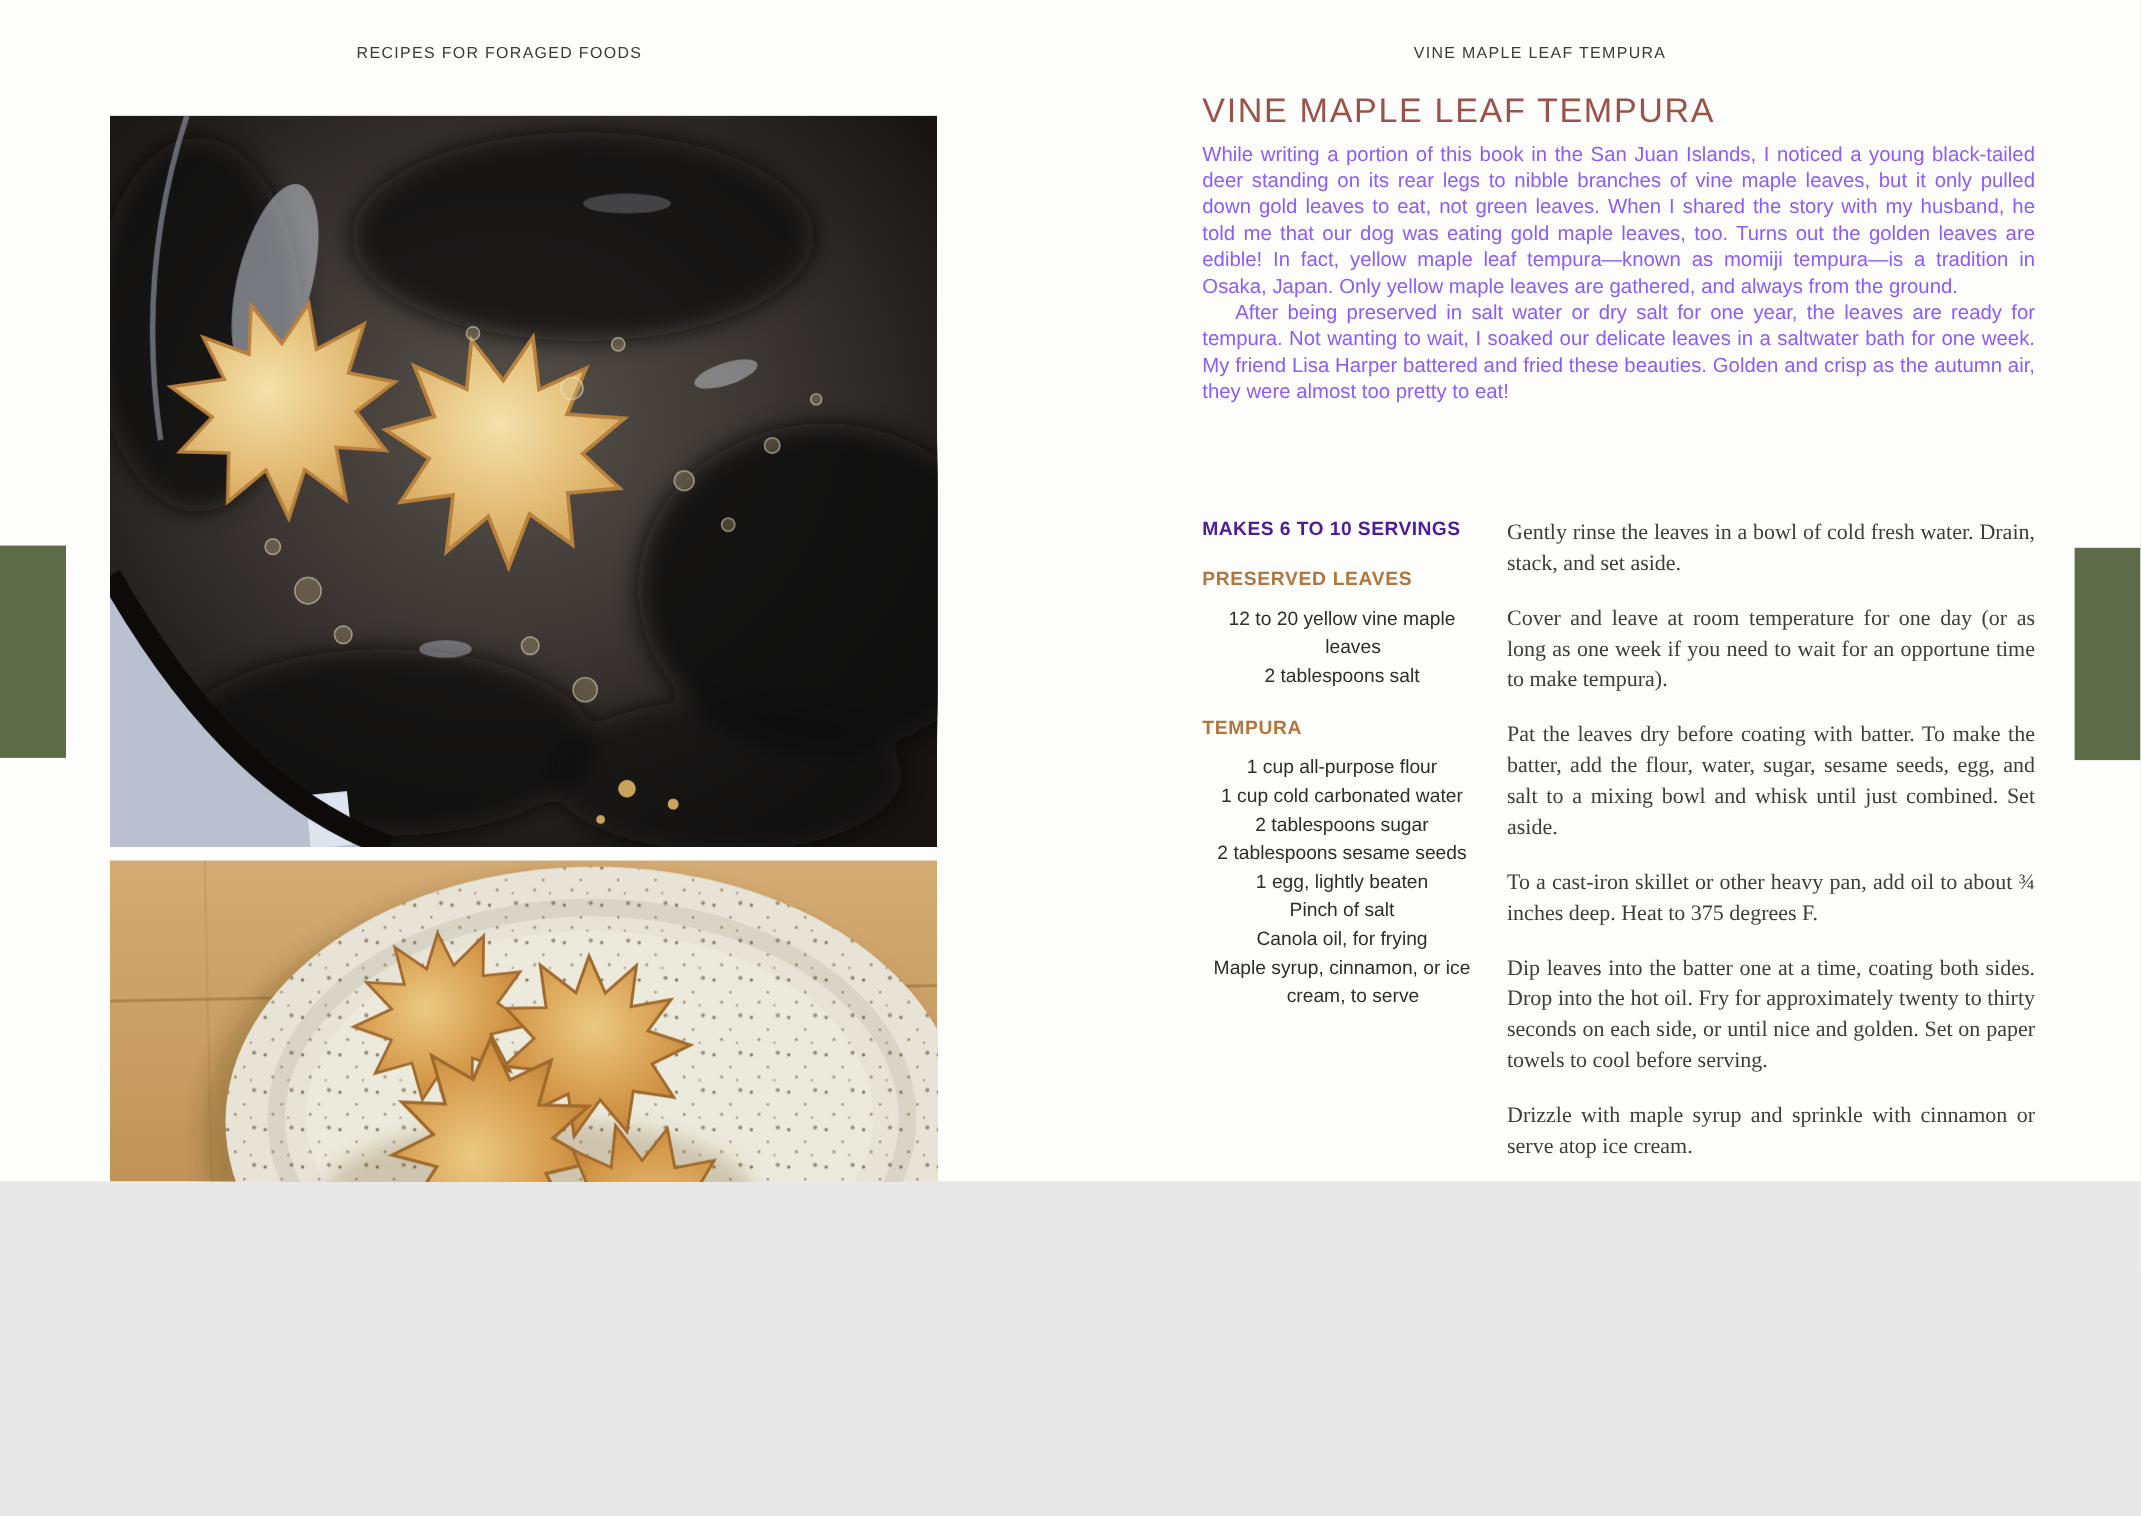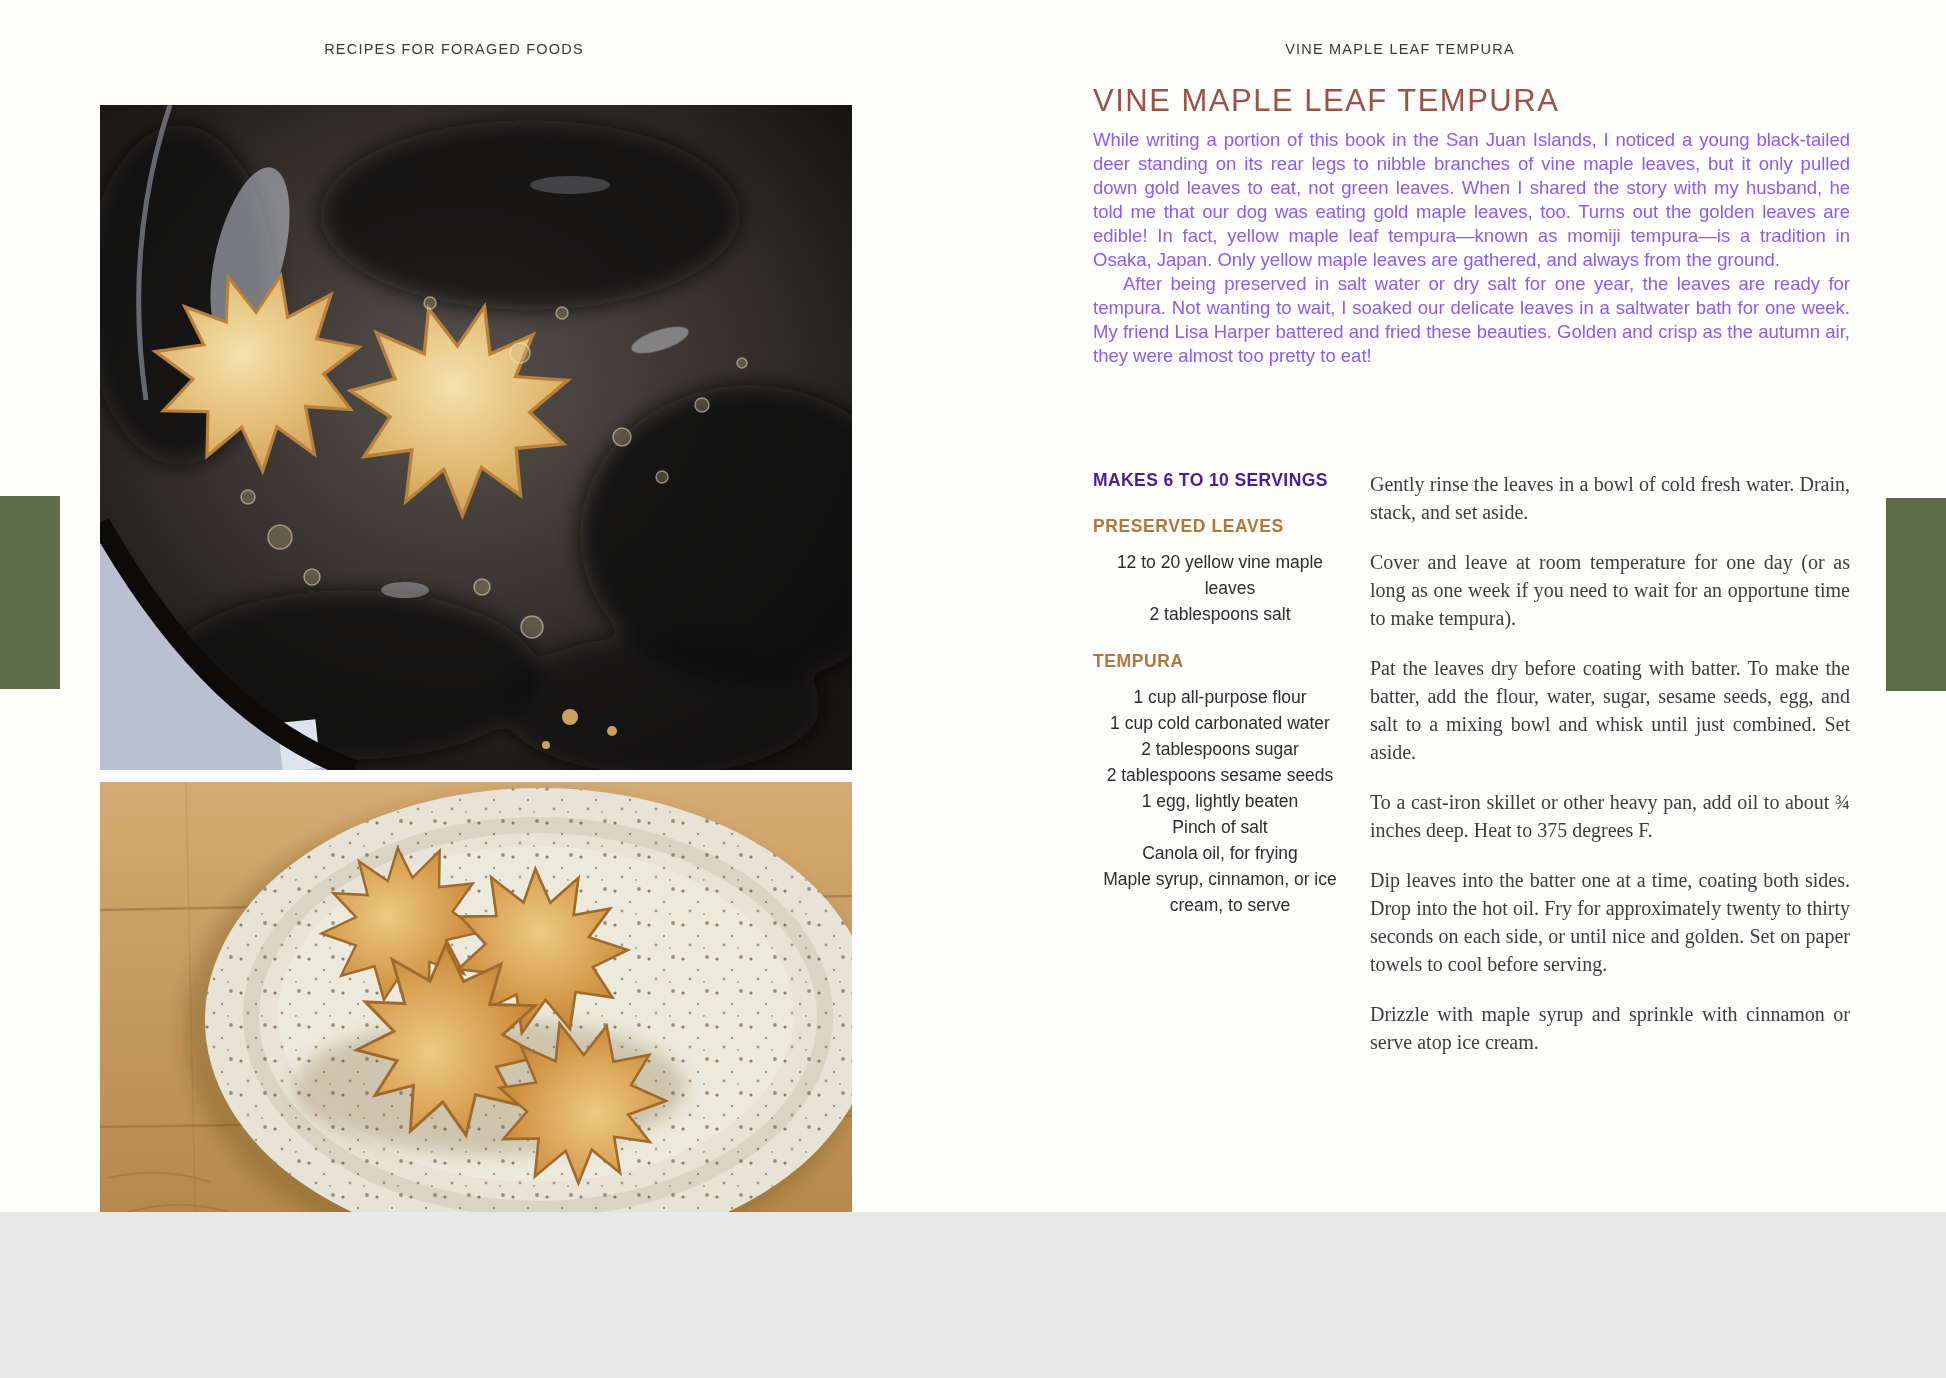--- a/index.html
+++ b/index.html
@@ -1,17 +1,17 @@
 <!DOCTYPE html>
 <html><head>
 <meta charset="utf-8">
 <style>
   html,body{margin:0;padding:0;background:#e8e8e8;}
   .spread{
-    position:relative;width:1946px;height:1212px;background:#fdfdfc;
+    position:relative;width:1946px;height:1074px;background:#fdfdfc;
     font-family:"Liberation Sans",sans-serif;overflow:hidden;margin:0 auto;
   }
   .running-head{
     position:absolute;top:41px;transform:translateX(-50%);
     font-size:14.5px;letter-spacing:1.2px;color:#3a3a3a;white-space:nowrap;
   }
   .running-head.left{left:454px;}
   .running-head.right{left:1400px;}
   .page-number{
     position:absolute;top:1303px;transform:translateX(-50%);

